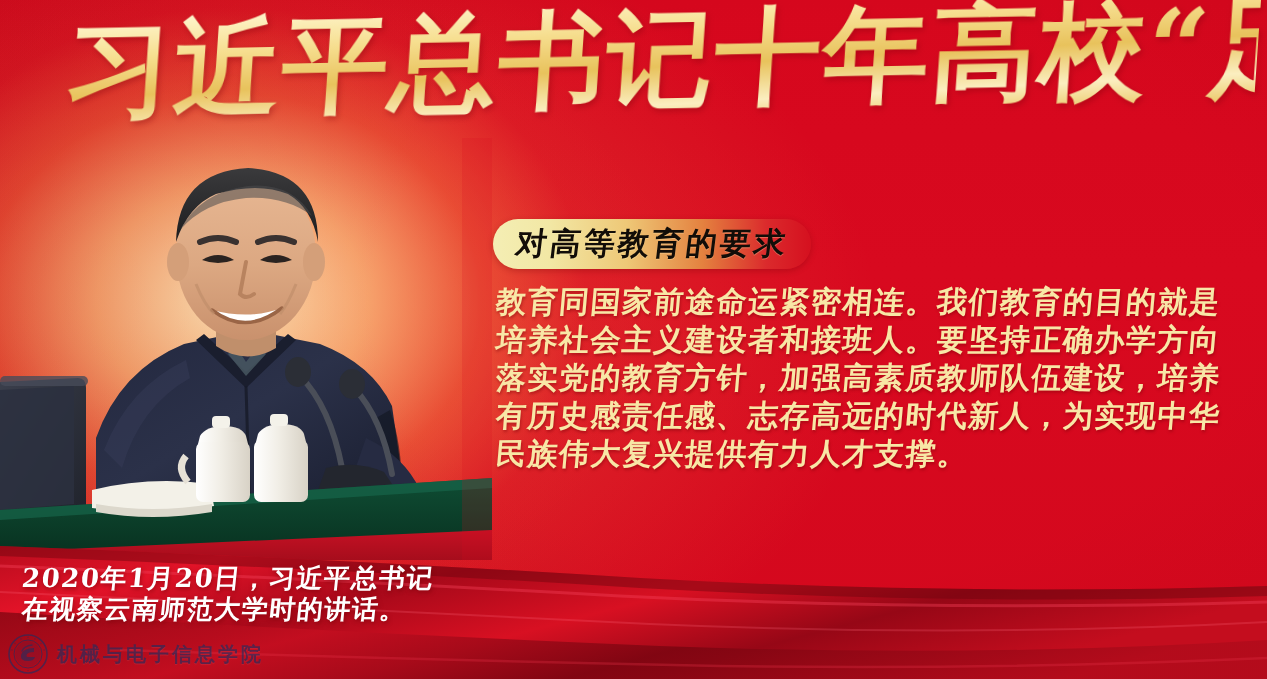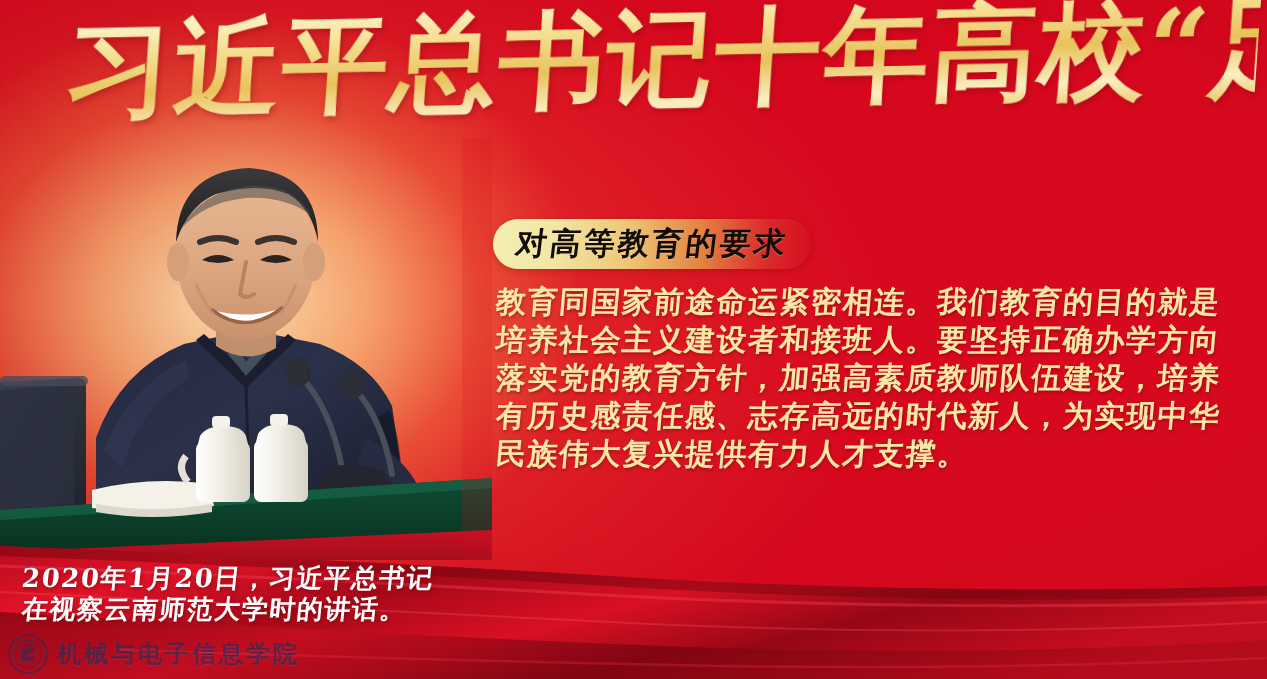--- a/index.html
+++ b/index.html
@@ -119,21 +119,21 @@
 
   
   .footer{
     position:absolute;left:8px;top:634px;
     display:flex;align-items:center;gap:9px;
     opacity:0.62;
   }
   .emblem{width:40px;height:40px;flex:0 0 40px;}
   .footer-name{
     font-family:"DejaVu Serif",serif;
-    font-size:24px;
+    font-size:20px;
     letter-spacing:3px;
     color:#1d2f63;
     white-space:nowrap;
     font-weight:700;
     text-shadow:0 1px 1px rgba(255,255,255,0.12);
   }
 </style>
 </head>
 <body>
 

